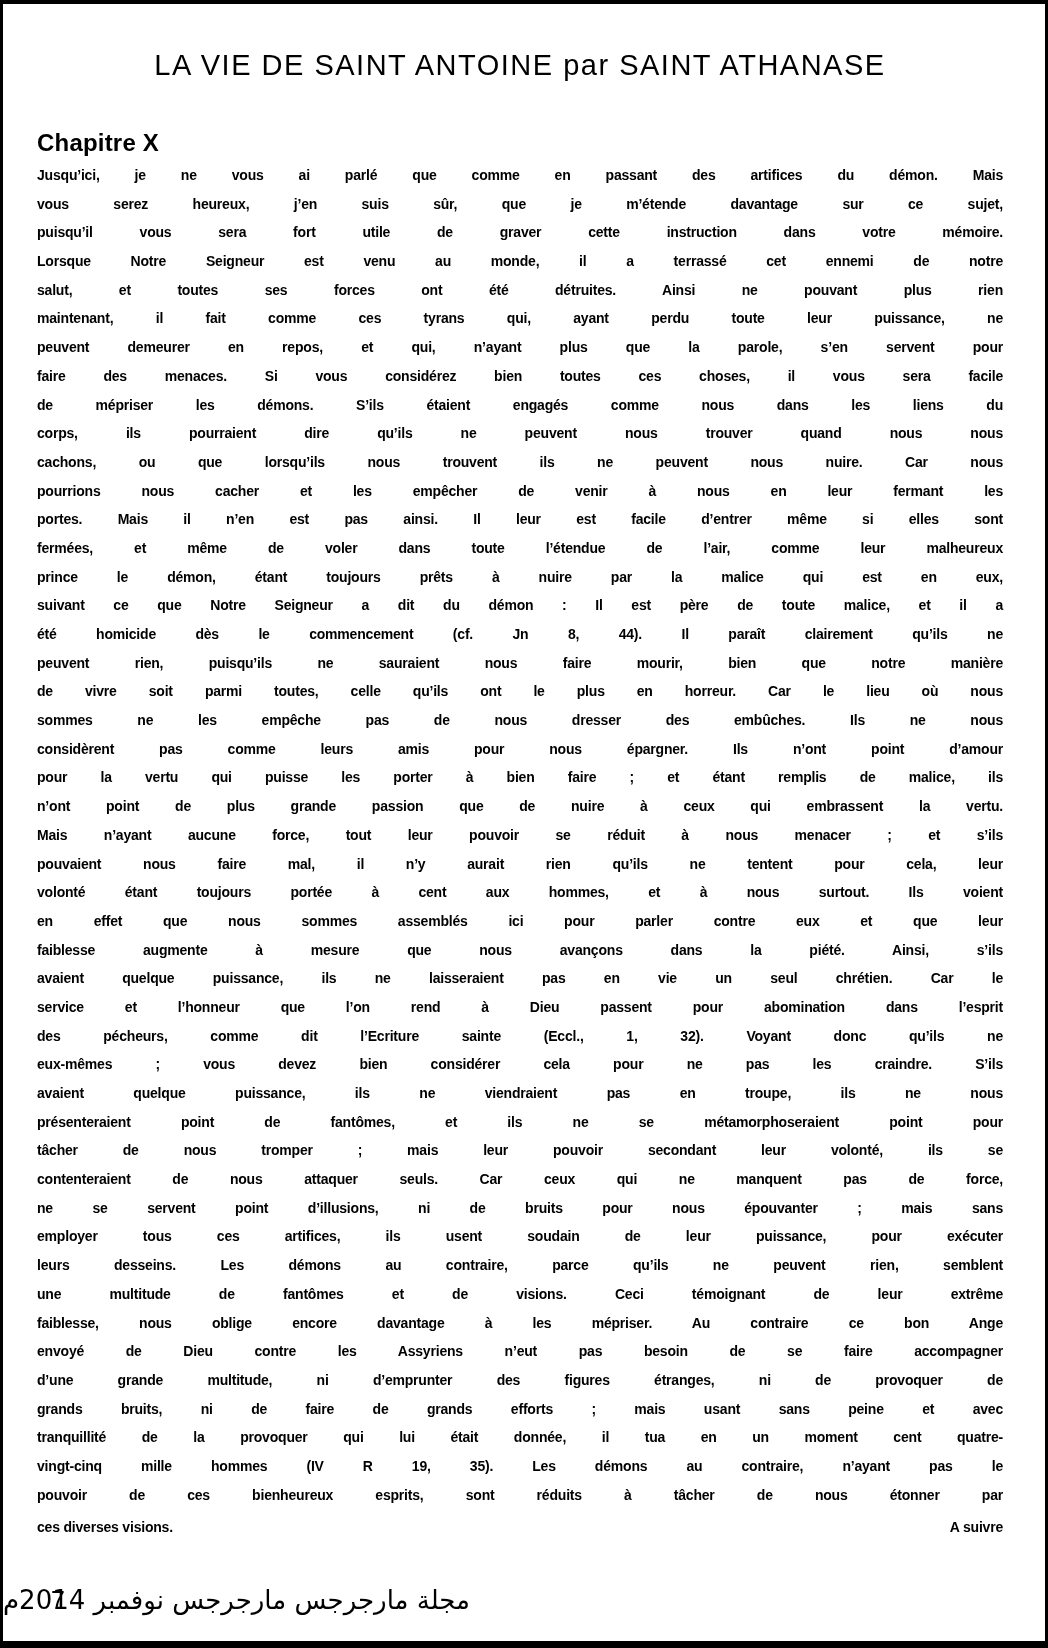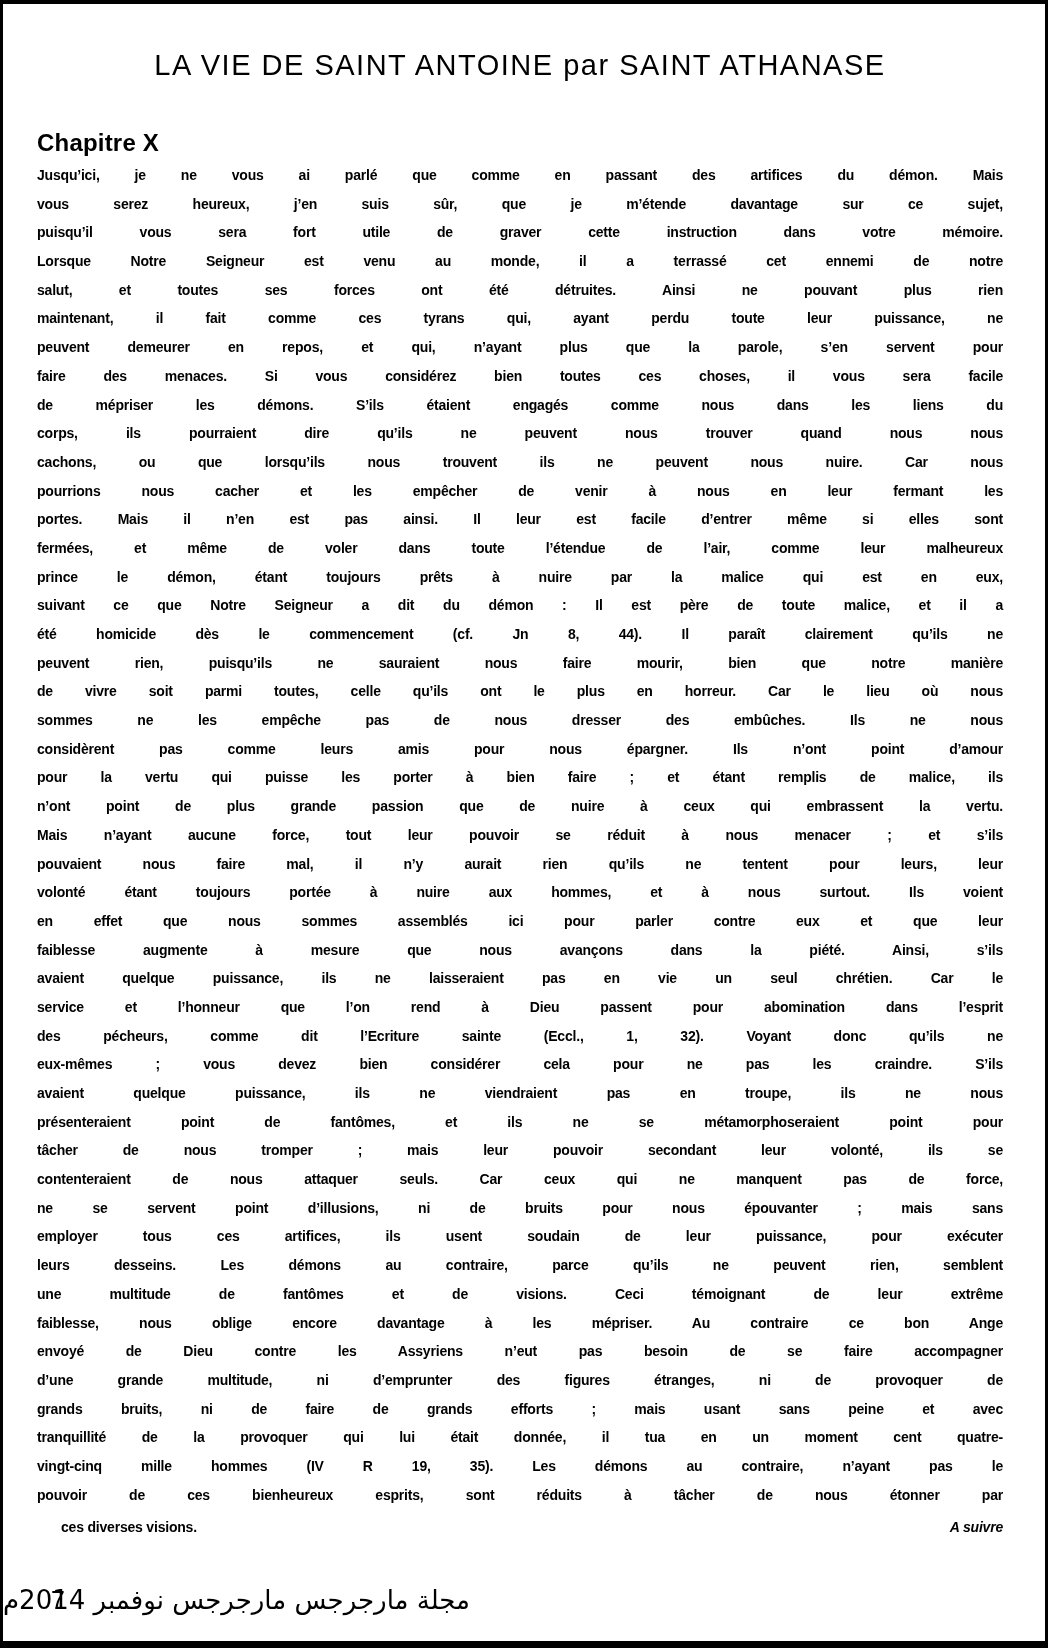--- a/index.html
+++ b/index.html
@@ -53,24 +53,22 @@
     text-align: justify;
     text-align-last: justify;
     height: 28.7px;
     overflow: visible;
   }
   .lastline {
     display: flex;
     justify-content: space-between;
     align-items: flex-start;
     line-height: 28.7px;
-    margin-left: 24px;
   }
   .asuivre {
-    font-style: italic;
     font-weight: 700;
   }
   .footer {
     position: absolute;
     left: 0;
     right: 0;
     bottom: 13px;
     height: 50px;
   }
   .pagenum {
@@ -115,22 +113,22 @@
       <div class="line">prince le démon, étant toujours prêts à nuire par la malice qui est en eux,</div>
       <div class="line">suivant ce que Notre Seigneur a dit du démon : Il est père de toute malice, et il a</div>
       <div class="line">été homicide dès le commencement (cf. Jn 8, 44). Il paraît clairement qu’ils ne</div>
       <div class="line">peuvent rien, puisqu’ils ne sauraient nous faire mourir, bien que notre manière</div>
       <div class="line">de vivre soit parmi toutes, celle qu’ils ont le plus en horreur. Car le lieu où nous</div>
       <div class="line">sommes ne les empêche pas de nous dresser des embûches. Ils ne nous</div>
       <div class="line">considèrent pas comme leurs amis pour nous épargner. Ils n’ont point d’amour</div>
       <div class="line">pour la vertu qui puisse les porter à bien faire ; et étant remplis de malice, ils</div>
       <div class="line">n’ont point de plus grande passion que de nuire à ceux qui embrassent la vertu.</div>
       <div class="line">Mais n’ayant aucune force, tout leur pouvoir se réduit à nous menacer ; et s’ils</div>
-      <div class="line">pouvaient nous faire mal, il n’y aurait rien qu’ils ne tentent pour leurs, leur</div>
-      <div class="line">volonté étant toujours portée à nuire aux hommes, et à nous surtout. Ils voient</div>
+      <div class="line">pouvaient nous faire mal, il n’y aurait rien qu’ils ne tentent pour cela, leur</div>
+      <div class="line">volonté étant toujours portée à cent aux hommes, et à nous surtout. Ils voient</div>
       <div class="line">en effet que nous sommes assemblés ici pour parler contre eux et que leur</div>
       <div class="line">faiblesse augmente à mesure que nous avançons dans la piété. Ainsi, s’ils</div>
       <div class="line">avaient quelque puissance, ils ne laisseraient pas en vie un seul chrétien. Car le</div>
       <div class="line">service et l’honneur que l’on rend à Dieu passent pour abomination dans l’esprit</div>
       <div class="line">des pécheurs, comme dit l’Ecriture sainte (Eccl., 1, 32). Voyant donc qu’ils ne</div>
       <div class="line">eux-mêmes ; vous devez bien considérer cela pour ne pas les craindre. S’ils</div>
       <div class="line">avaient quelque puissance, ils ne viendraient pas en troupe, ils ne nous</div>
       <div class="line">présenteraient point de fantômes, et ils ne se métamorphoseraient point pour</div>
       <div class="line">tâcher de nous tromper ; mais leur pouvoir secondant leur volonté, ils se</div>
       <div class="line">contenteraient de nous attaquer seuls. Car ceux qui ne manquent pas de force,</div>

